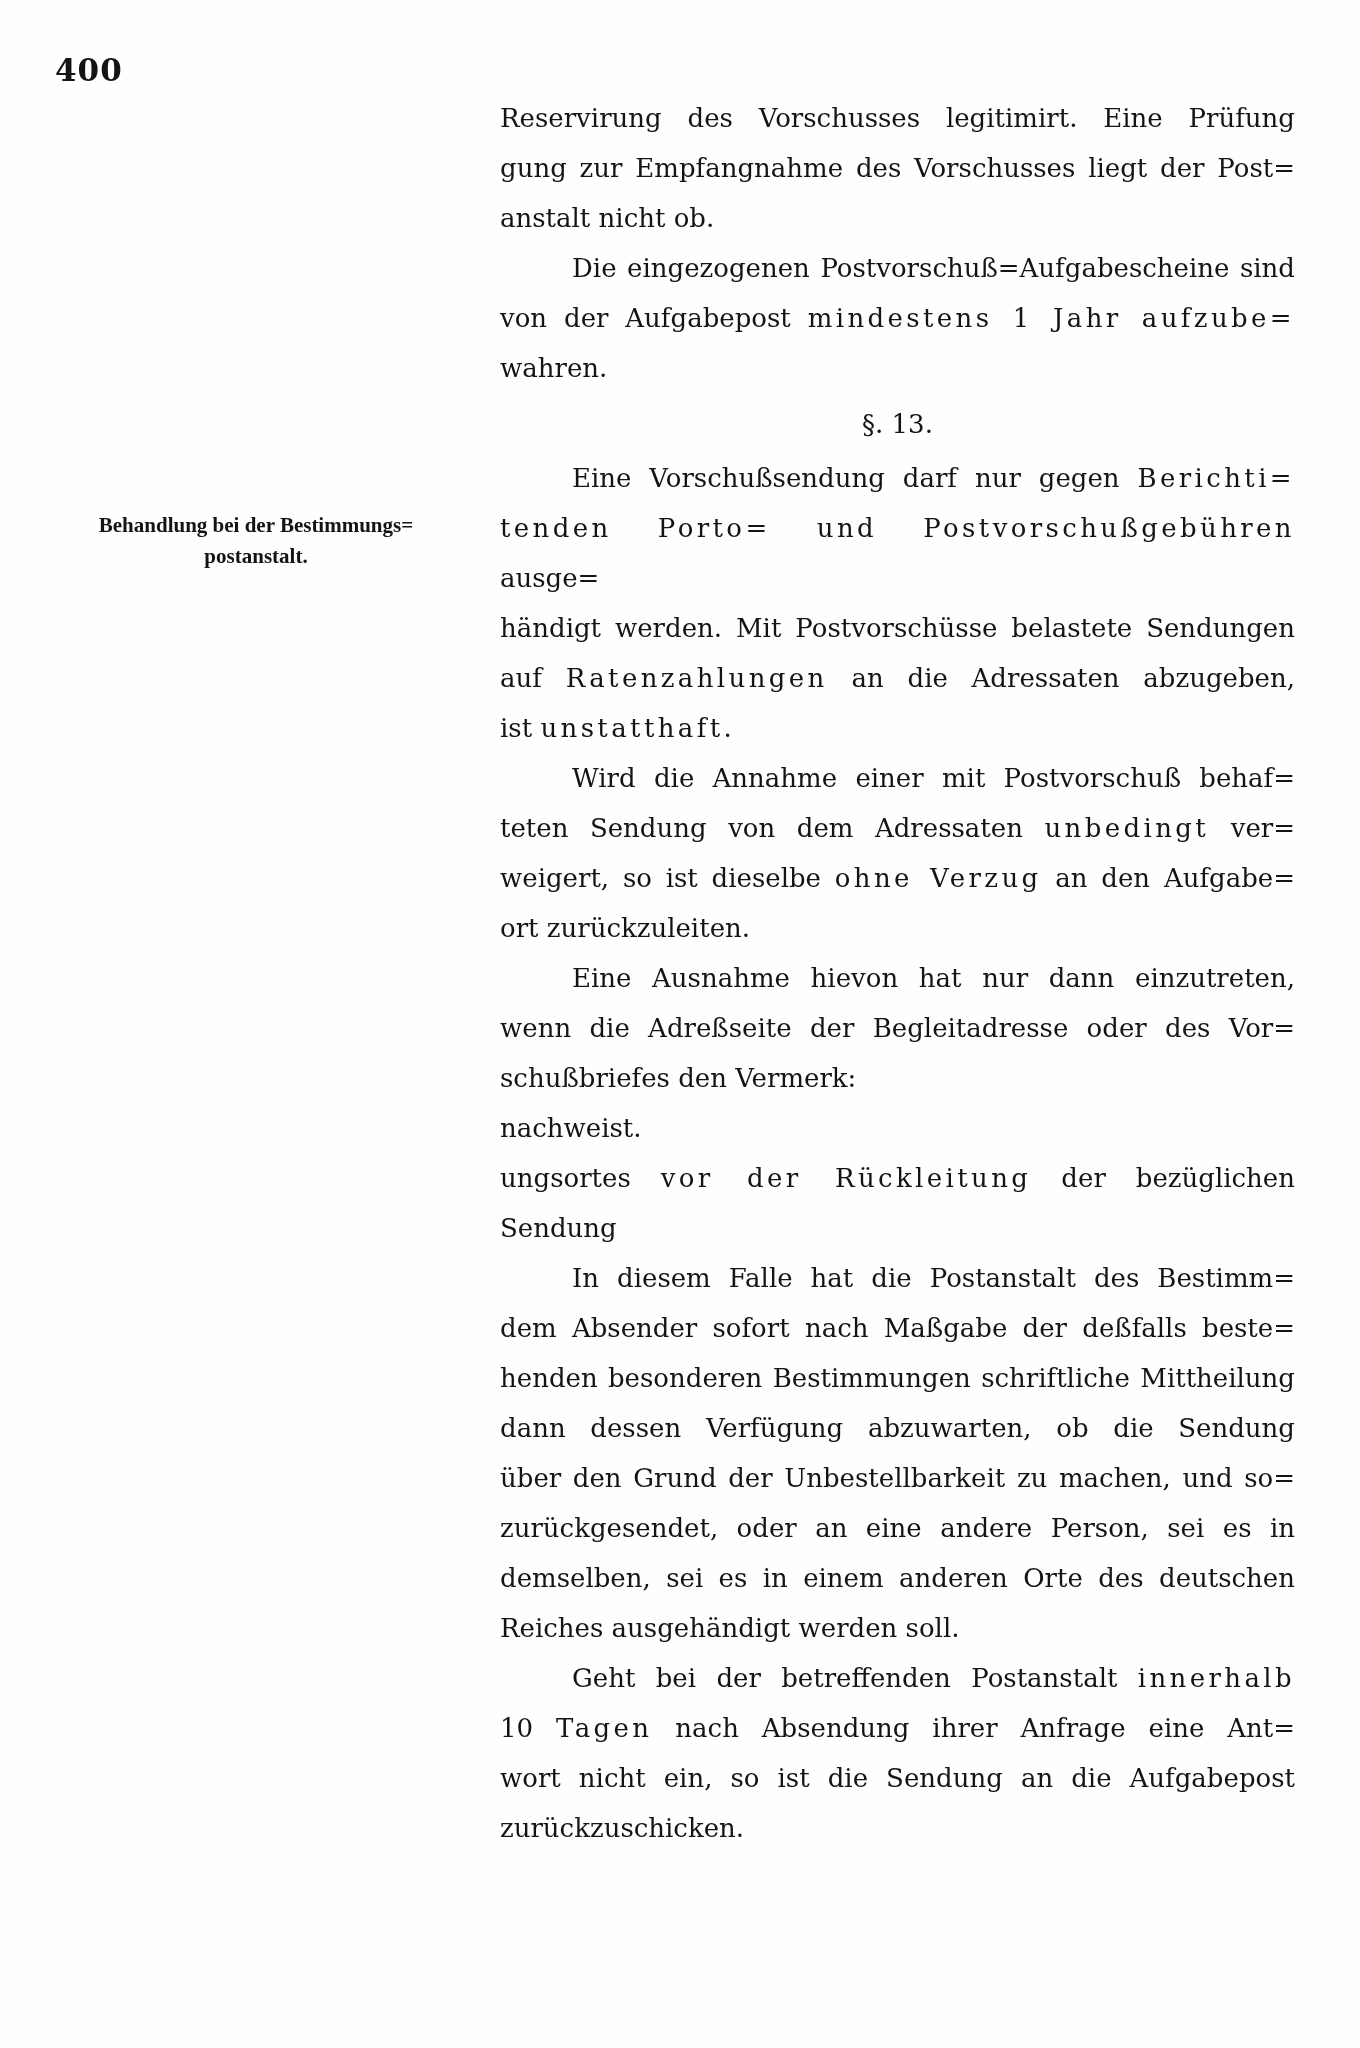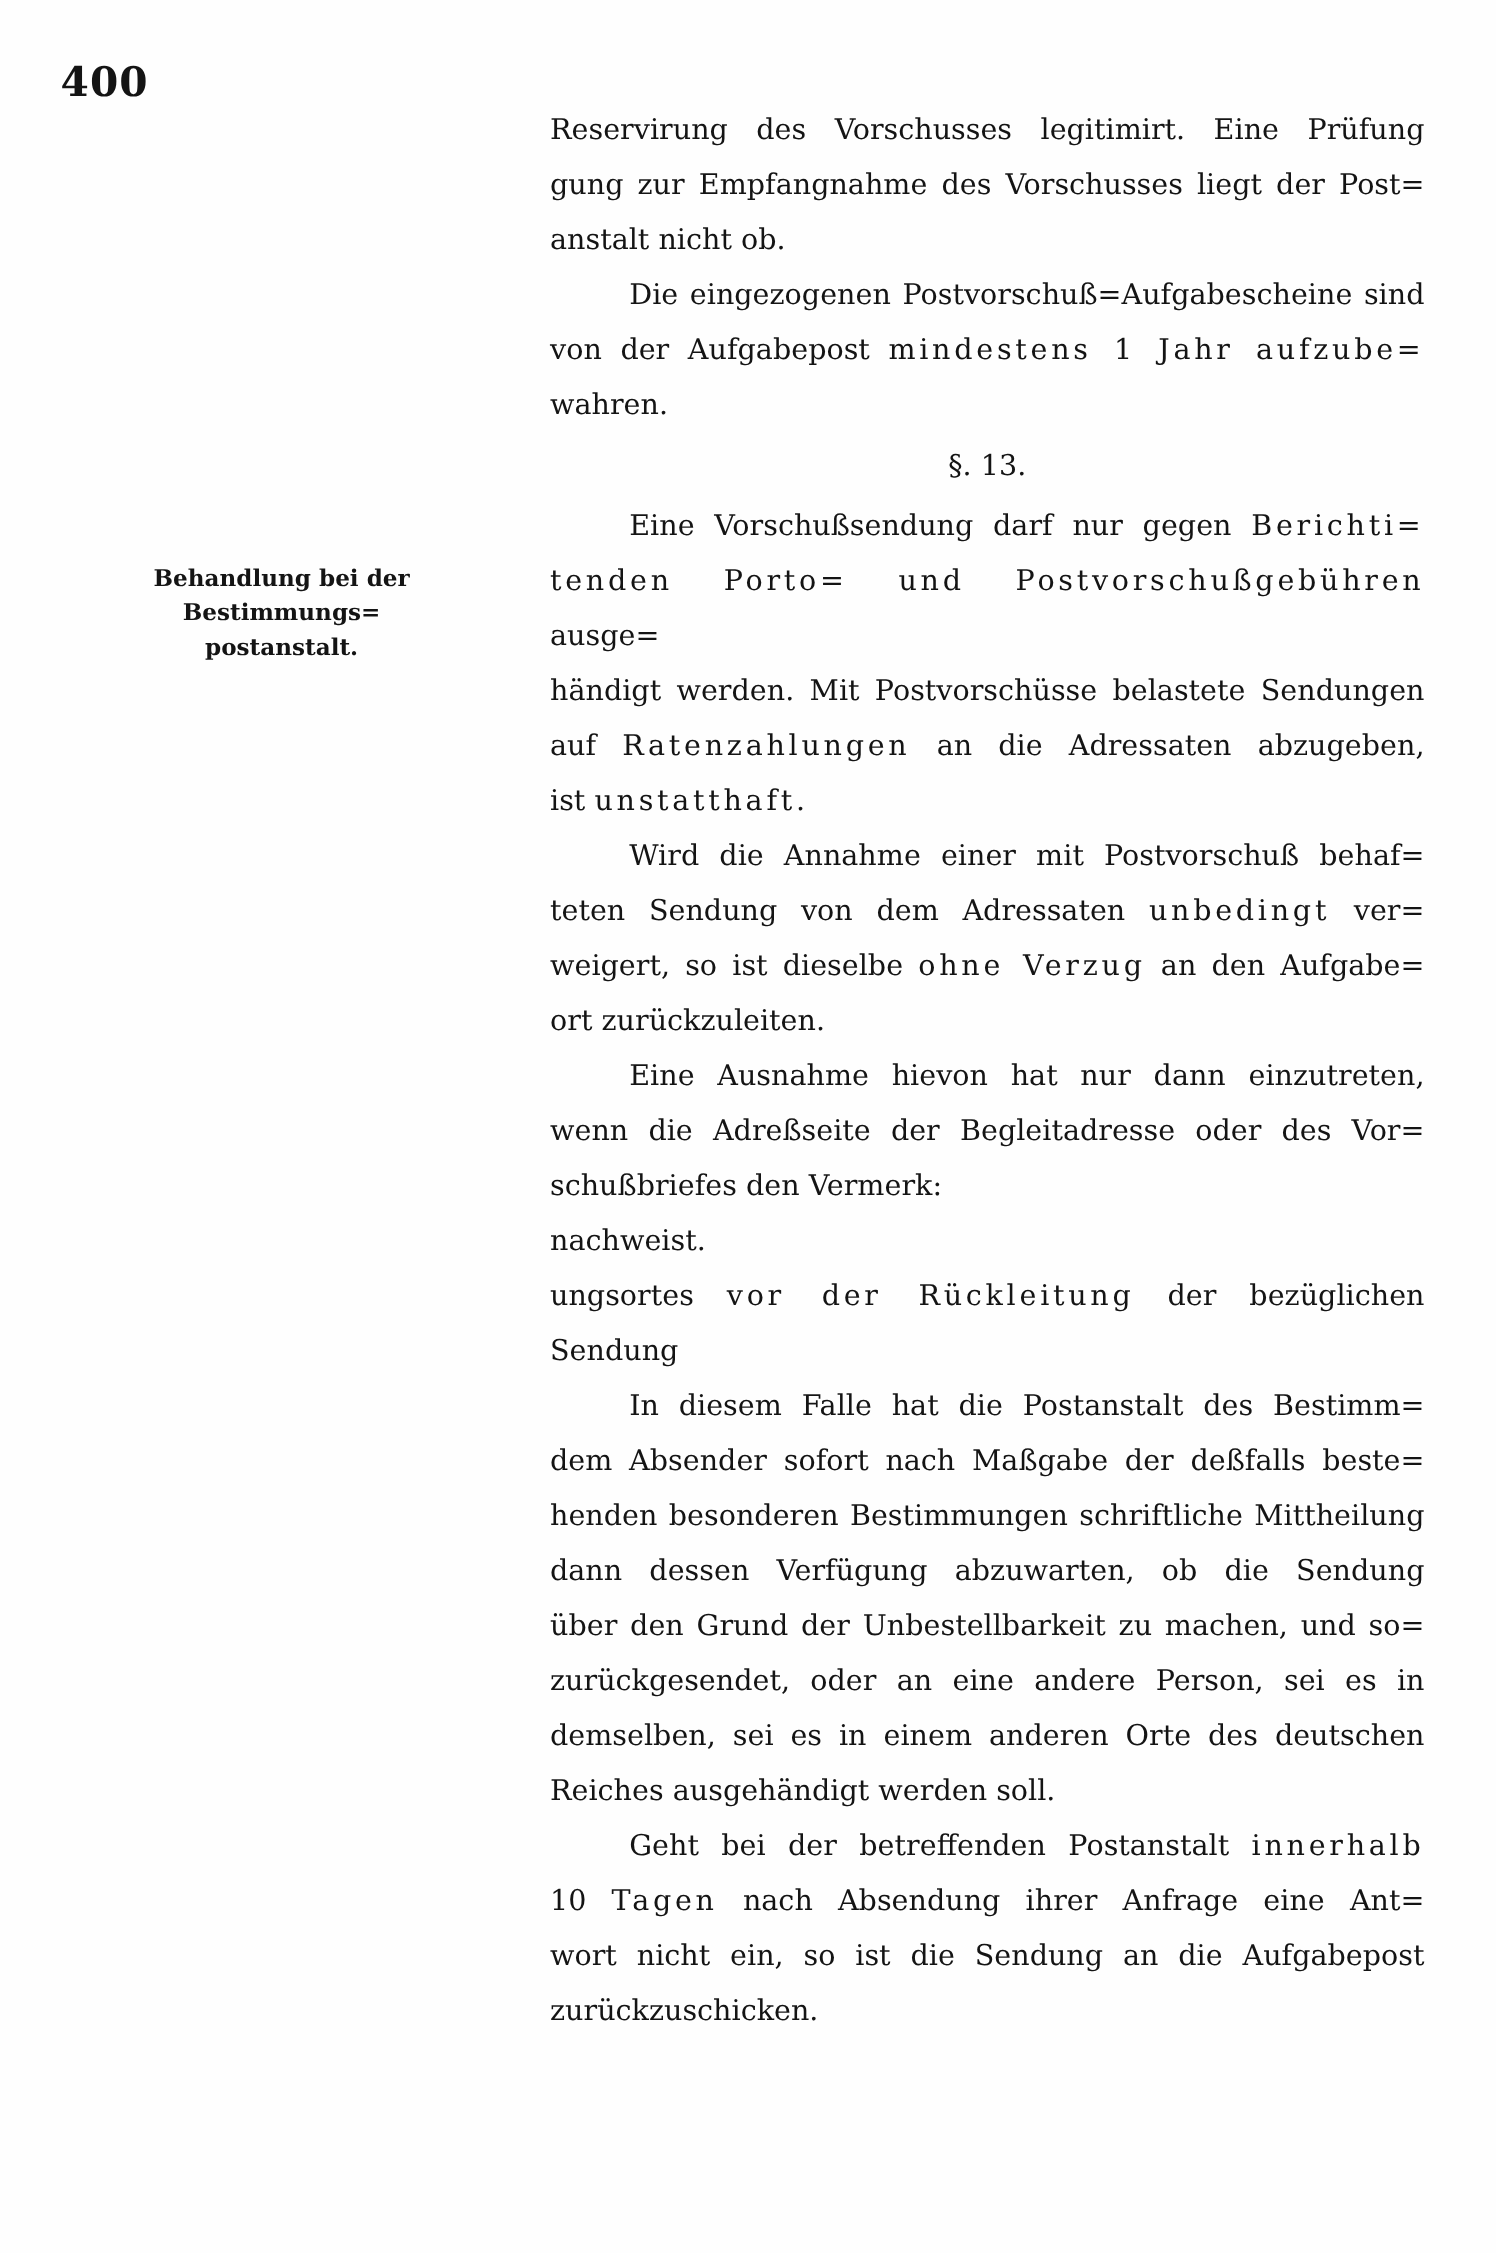--- a/index.html
+++ b/index.html
@@ -13,33 +13,34 @@
     height: 2048px;
     background: #fefefe;
     color: #141414;
     font-family: "DejaVu Serif", "Liberation Serif", serif;
     overflow: hidden;
   }
   .page-number {
     position: absolute;
     left: 55px;
     top: 52px;
-    font-size: 37px;
+    font-size: 31px;
     font-weight: bold;
     letter-spacing: 1px;
   }
   .margin-note {
     position: absolute;
     left: 56px;
     top: 510px;
     width: 400px;
     text-align: center;
     font-weight: bold;
     font-size: 21px;
     line-height: 31px;
+    font-family: Liberation Serif, serif;
   }
   .text-column {
     position: absolute;
     left: 500px;
     top: 93px;
     width: 795px;
     font-size: 26px;
     line-height: 50px;
   }
   .line {

